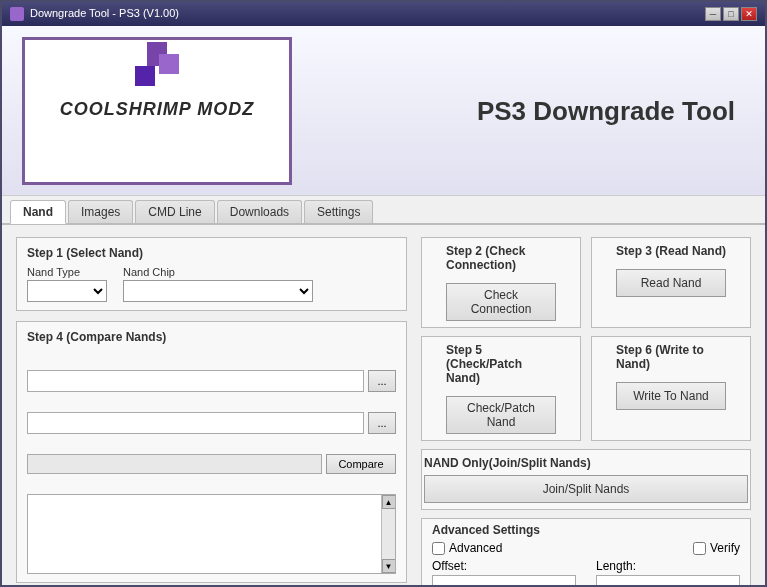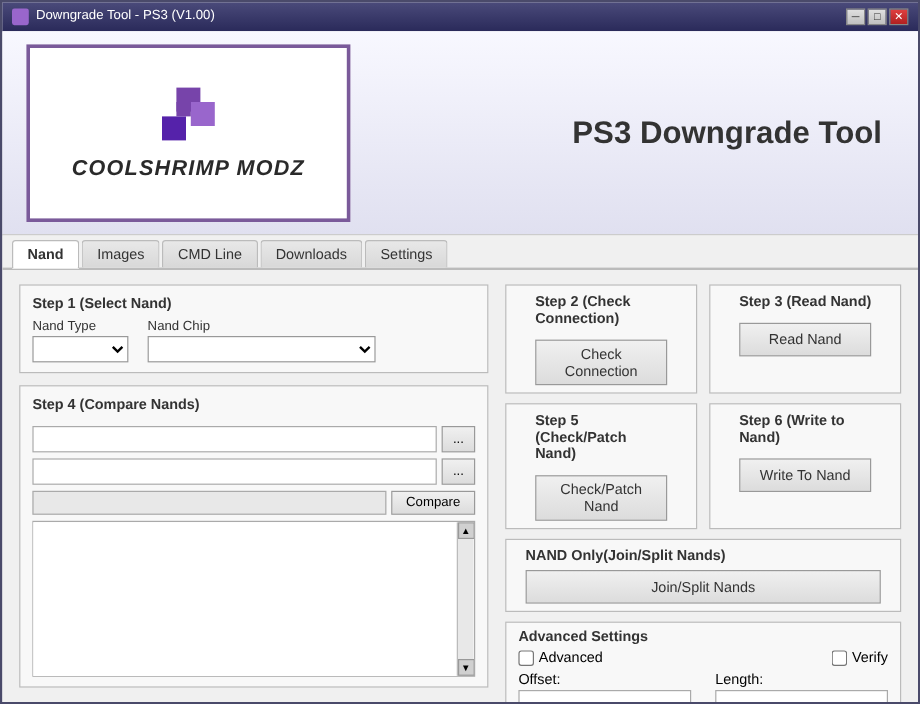--- a/index.html
+++ b/index.html
@@ -71,21 +71,20 @@
       border-bottom: 1px solid #ccc;
       flex-shrink: 0;
       position: relative;
     }
     .logo-box {
       width: 270px;
       height: 148px;
       border: 3px solid #7a5a9a;
       background: white;
       display: flex;
-      align-items: center;
       justify-content: center;
       flex-shrink: 0;
     }
     .logo-content {
       display: flex;
       flex-direction: column;
       align-items: center;
       gap: 4px;
     }
     .logo-icon {
@@ -218,21 +217,21 @@
       min-height: 28px;
     }
 
     .compare-section {
       border: 1px solid #bbb;
       padding: 8px 10px;
       background: #f8f8f8;
       flex: 1;
       display: flex;
       flex-direction: column;
-      gap: 5px;
+      gap: 20px;
     }
     .file-row {
       display: flex;
       gap: 4px;
       align-items: center;
     }
     .file-input {
       flex: 1;
       height: 22px;
       border: 1px solid #aaa;
@@ -305,21 +304,21 @@
       border: 1px solid #999;
       display: flex;
       align-items: center;
       justify-content: center;
       font-size: 8px;
       cursor: pointer;
     }
 
     .nand-only-box {
       border: 1px solid #bbb;
-      padding: 6px 16px;
+      padding: 6px 2px;
       background: #f8f8f8;
     }
     .nand-only-title {
       font-size: 12px;
       font-weight: bold;
       margin-bottom: 5px;
       color: #333;
     }
 
     .advanced-section {

